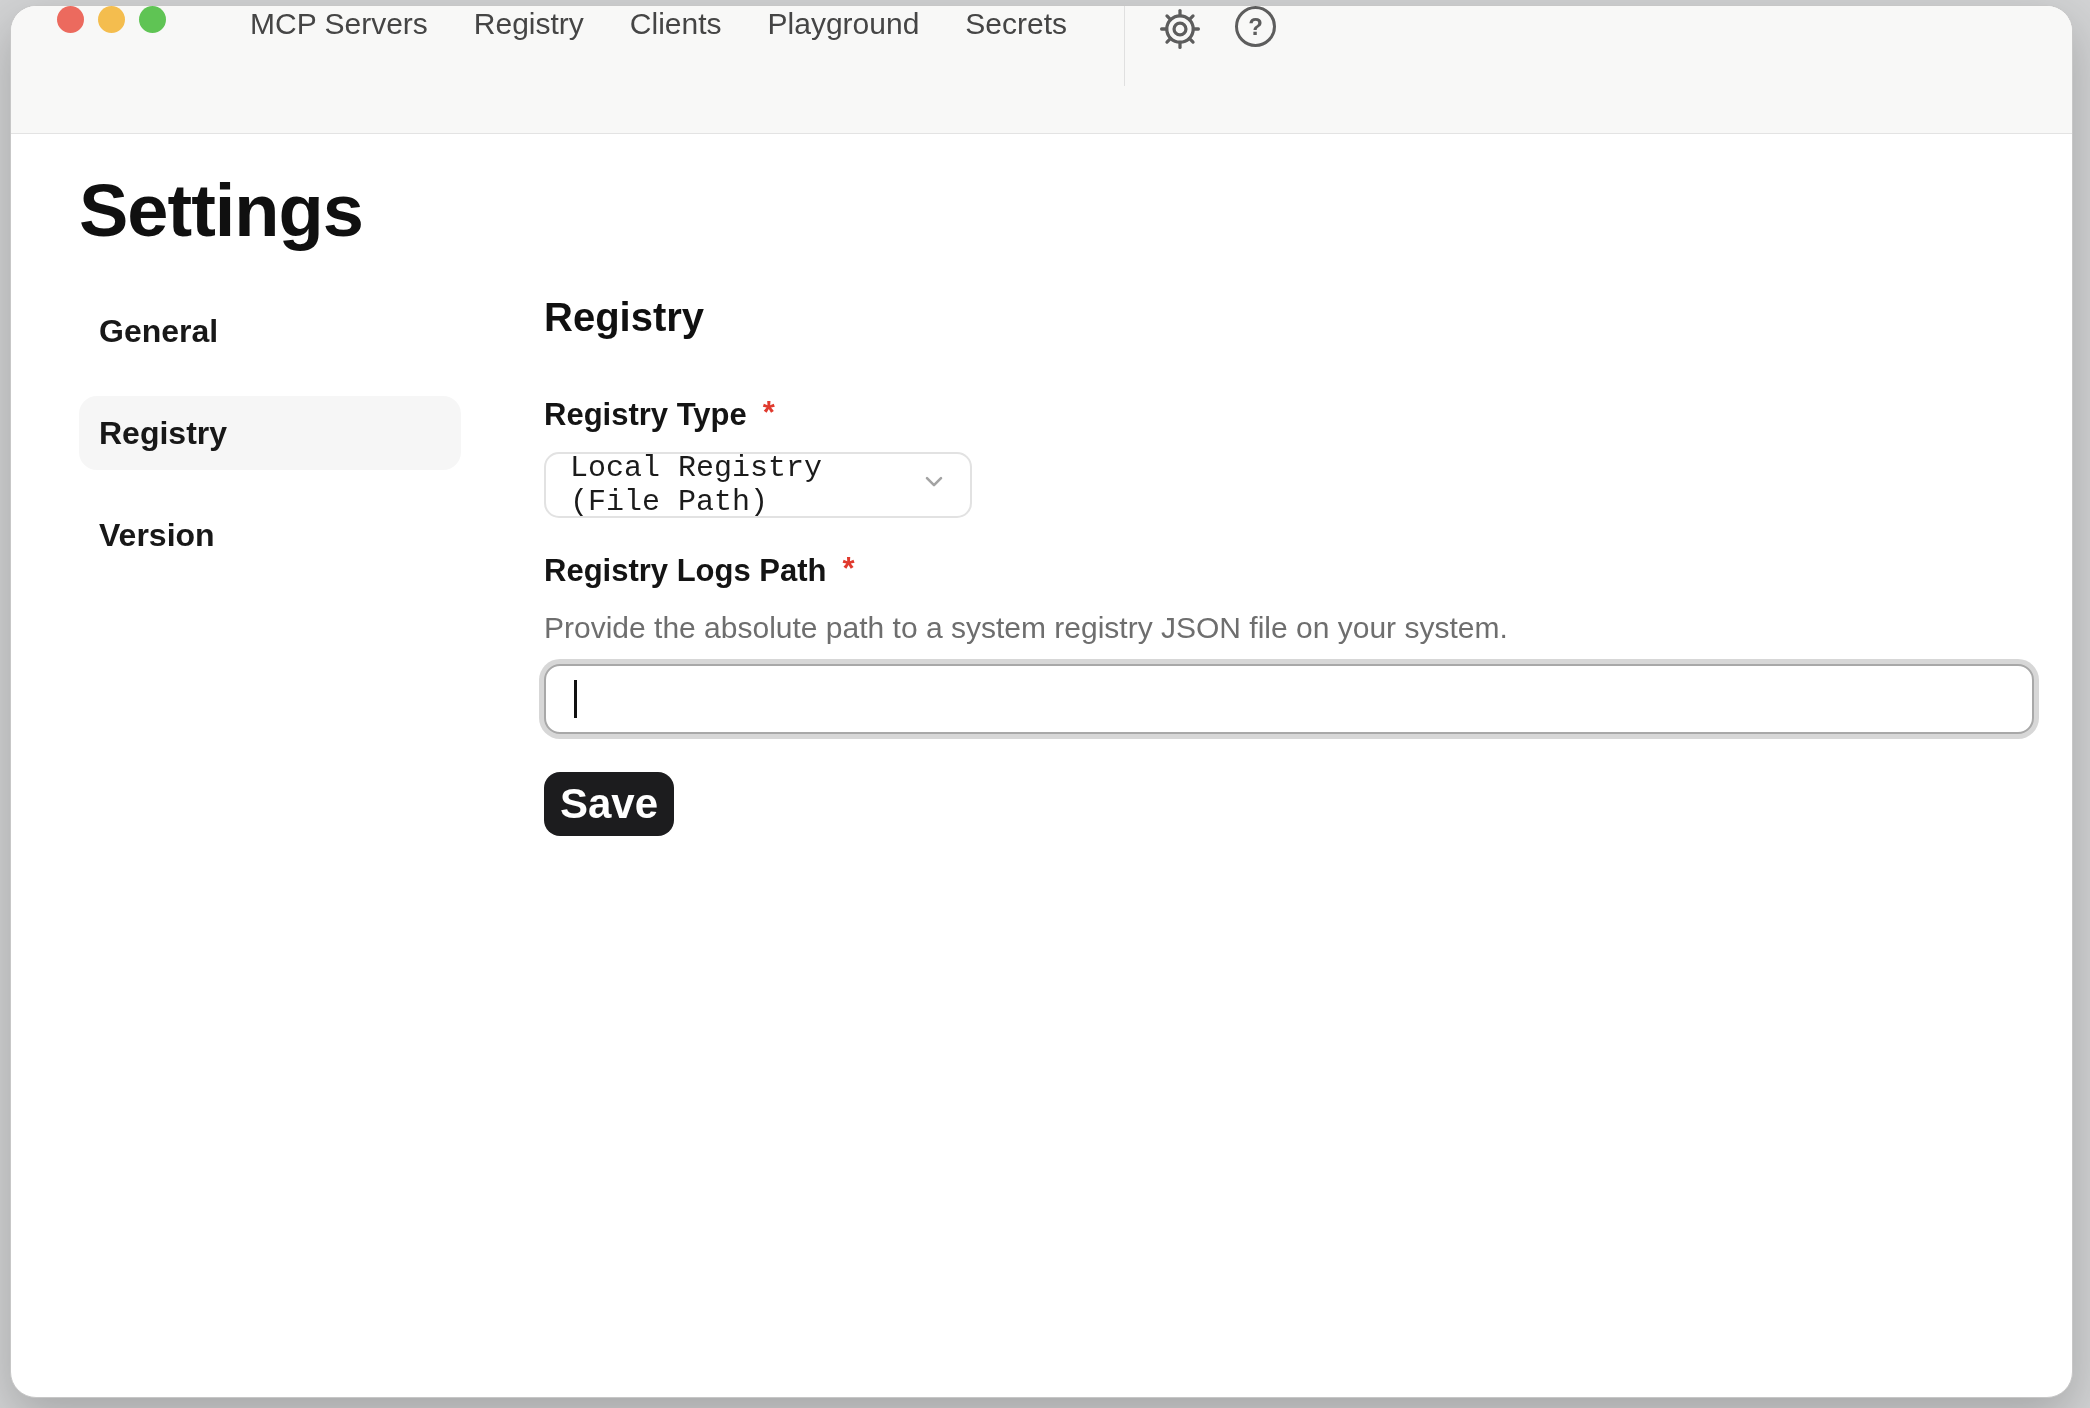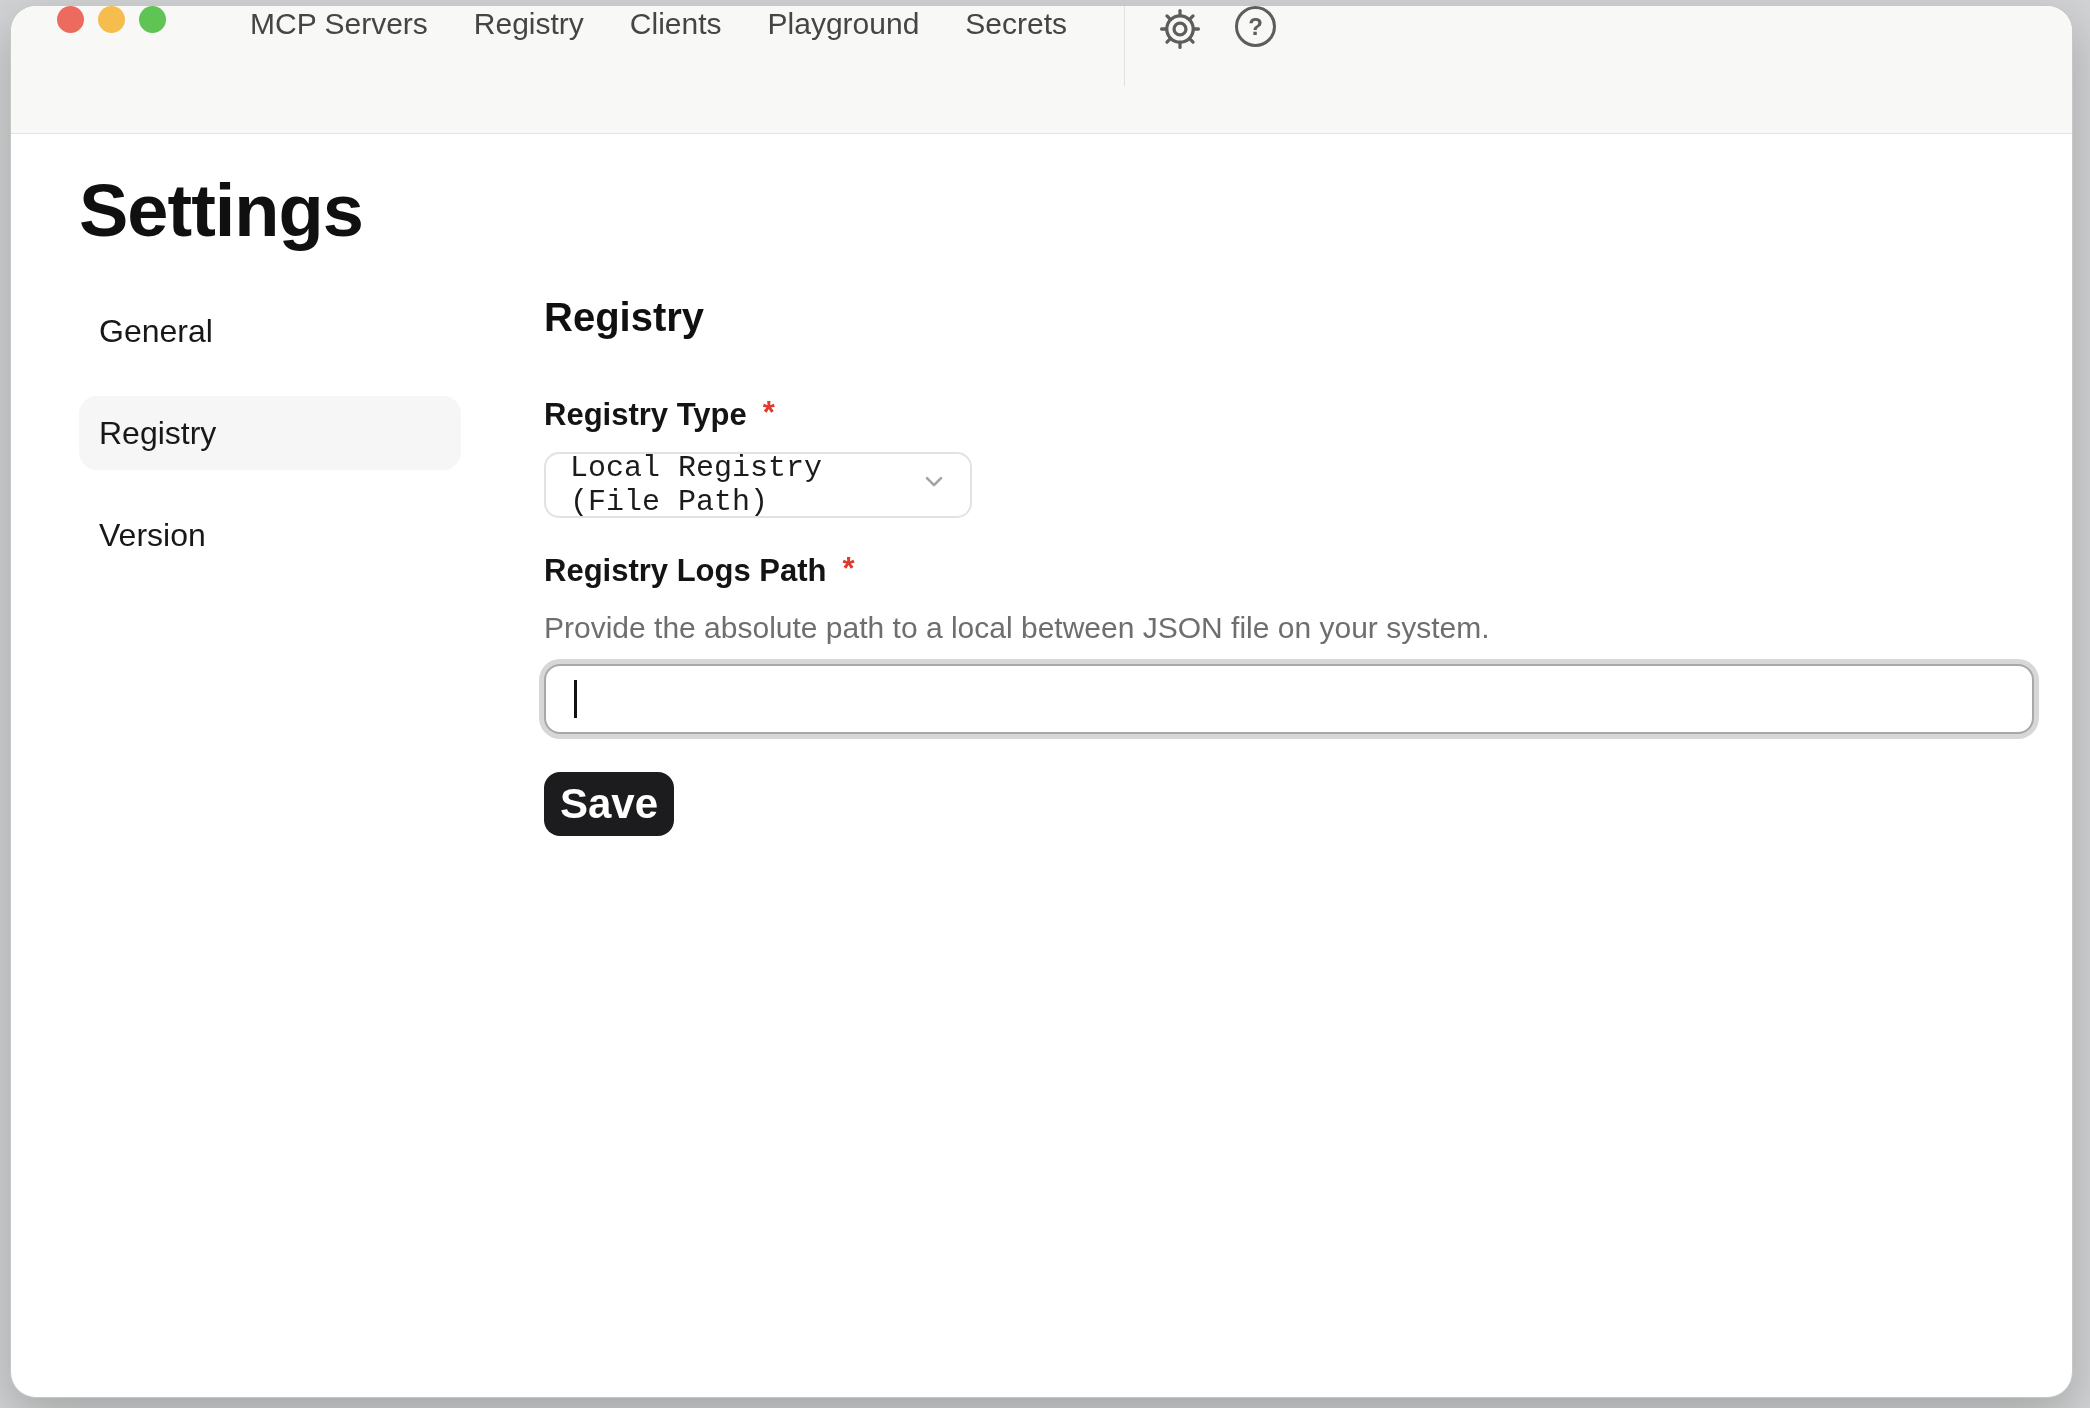--- a/index.html
+++ b/index.html
@@ -53,21 +53,21 @@
     margin-top:34px;
     font-size:74px; font-weight:800; color:#101010;
     line-height:1.15; letter-spacing:-1px;
   }
   .content-row { display:flex; margin-top:41px; align-items:flex-start; }
   .sidebar { width:382px; flex:0 0 382px; display:flex; flex-direction:column; }
   .side-item {
     height:74px; border-radius:18px;
     display:flex; align-items:center;
     padding:0 20px; margin-bottom:28px;
-    font-size:32px; font-weight:400; color:#181818;
+    font-size:32px; font-weight:700; color:#181818;
     cursor:default;
   }
   .side-item.selected { background:#f6f6f6; }
   .panel { margin-left:83px; width:1494px; }
   h2.section-title {
     font-size:40px; font-weight:700; color:#101010; line-height:1.15;
   }
   .field { margin-top:56px; }
   .field + .field { margin-top:34px; }
   .label-row { display:flex; align-items:flex-start; gap:16px; line-height:38px; }
@@ -184,21 +184,21 @@
               </svg>
             </span>
           </div>
         </div>
 
         <div class="field">
           <div class="label-row">
             <span class="label">Registry Logs Path</span>
             <span class="req">*</span>
           </div>
-          <p class="desc">Provide the absolute path to a local between JSON file on your system.</p>
+          <p class="desc">Provide the absolute path to a system registry JSON file on your system.</p>
           <div class="textbox">
             <span class="caret"></span>
           </div>
         </div>
 
         <button class="save-btn">Save</button>
       </section>
     </div>
   </main>
 </div>

